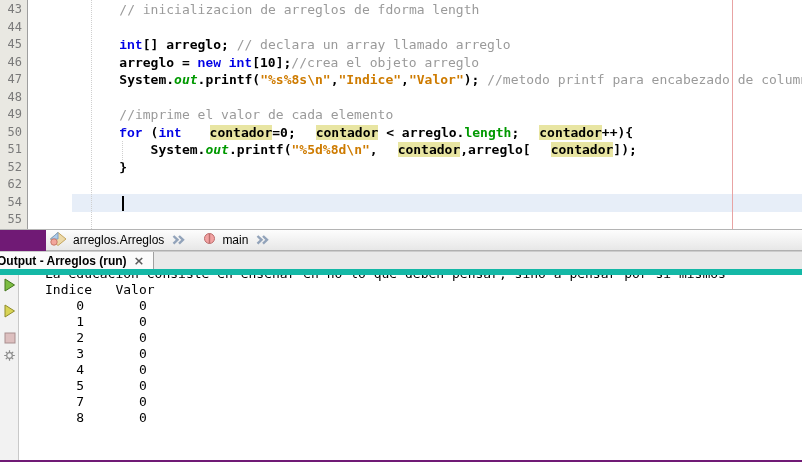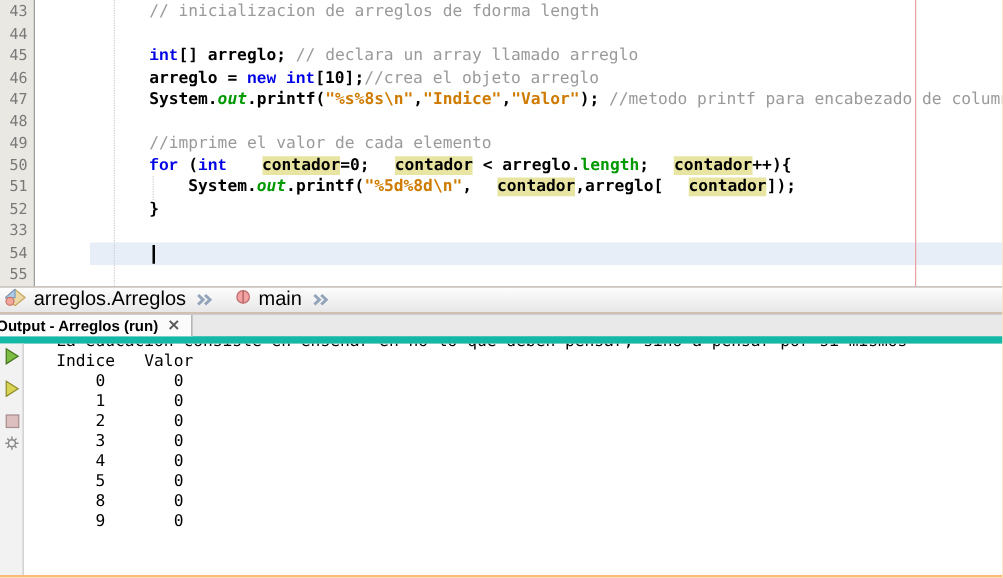--- a/index.html
+++ b/index.html
@@ -1,19 +1,19 @@
 <!DOCTYPE html>
 <html style="--keyword: #0000e6; --string: #ce7b00; --comment: #9a9a9a; --field: #009900; --occurrence-bg: #e8e5a2; --current-line-bg: #e7eef8; --margin-line: #e8a3a3; --gutter-bg: #e9e8e2; --line-number: #7a7a7a;"><head>
 <meta charset="utf-8">
 <style>
   * { margin:0; padding:0; box-sizing:border-box; }
   html,body { background:#fff; }
   .screen {
     position:relative; width:802px; height:462px; overflow:hidden;
-    background:#fdba74; font-family:"Liberation Sans", sans-serif;
+    background:#701a75; font-family:"Liberation Sans", sans-serif;
   }
 
   
   .editor { position:relative; height:230px; border-bottom:1px solid #b4b4b4; background:#fff; display:flex; overflow:hidden; }
   .gutter {
     width:28px; background:var(--gutter-bg); border-right:1px solid #9e9e9e;
     padding-top:2px; flex:0 0 auto; z-index:2;
   }
   .ln {
     height:17.5px; line-height:17.5px; text-align:right; padding-right:5px;
@@ -39,21 +39,21 @@
   .tok-comment { color:var(--comment); font-weight:normal; }
   .tok-field-static { color:var(--field); font-style:italic; }
   .tok-field { color:var(--field); }
   .tok-occ { background:var(--occurrence-bg);margin-left:20px; }
   .caret { position:absolute; left:78px; top:196px; width:2px; height:15px; background:#000; z-index:5; }
 
   
   .breadcrumb {
     height:21px; border-bottom:1px solid #b0b0b0;
     background:linear-gradient(#fdfdfd,#e7e7e7);
-    display:flex; align-items:center; padding-left:4px; font-size:16px; color:#000;
+    display:flex; align-items:center; padding-left:4px; font-size:12px; color:#000;margin-left:46px;
   }
   .crumb { display:flex; align-items:center; gap:6px; }
   .crumb + .bc-chevron { margin-left:8px; }
   .bc-chevron { display:flex; align-items:center; margin-right:14px; }
   .crumb-main { margin-left:4px; }
 
   
   .tabbar {
     height:24px; background:#e9e9e9; border-top:1px solid #cccccc;
     border-bottom:6px solid #14b8a6; display:flex; align-items:stretch;
@@ -91,21 +91,21 @@
         <div class="ln">43</div>
         <div class="ln">44</div>
         <div class="ln">45</div>
         <div class="ln">46</div>
         <div class="ln">47</div>
         <div class="ln">48</div>
         <div class="ln">49</div>
         <div class="ln">50</div>
         <div class="ln">51</div>
         <div class="ln">52</div>
-        <div class="ln">33</div>
+        <div class="ln">62</div>
         <div class="ln">54</div>
         <div class="ln">55</div>
       </div>
     <div class="glyph-margin"></div>
     <div class="code-area">
       <div class="current-line-bg"></div>
       <div class="indent-guide"></div>
       <div class="indent-guide-inner"></div>
       <div class="margin-line"></div>
       <div class="code-lines">
@@ -194,18 +194,18 @@
     </div>
     <div class="out-text">
         <div class="out-line quote">La educación consiste en enseñar en no lo que deben pensar, sino a pensar por si mismos</div>
         <div class="out-line">Indice   Valor</div>
         <div class="out-line">    0       0</div>
         <div class="out-line">    1       0</div>
         <div class="out-line">    2       0</div>
         <div class="out-line">    3       0</div>
         <div class="out-line">    4       0</div>
         <div class="out-line">    5       0</div>
+        <div class="out-line">    7       0</div>
         <div class="out-line">    8       0</div>
-        <div class="out-line">    9       0</div>
       </div>
   </div>
 
 </div>
 
 </body></html>

